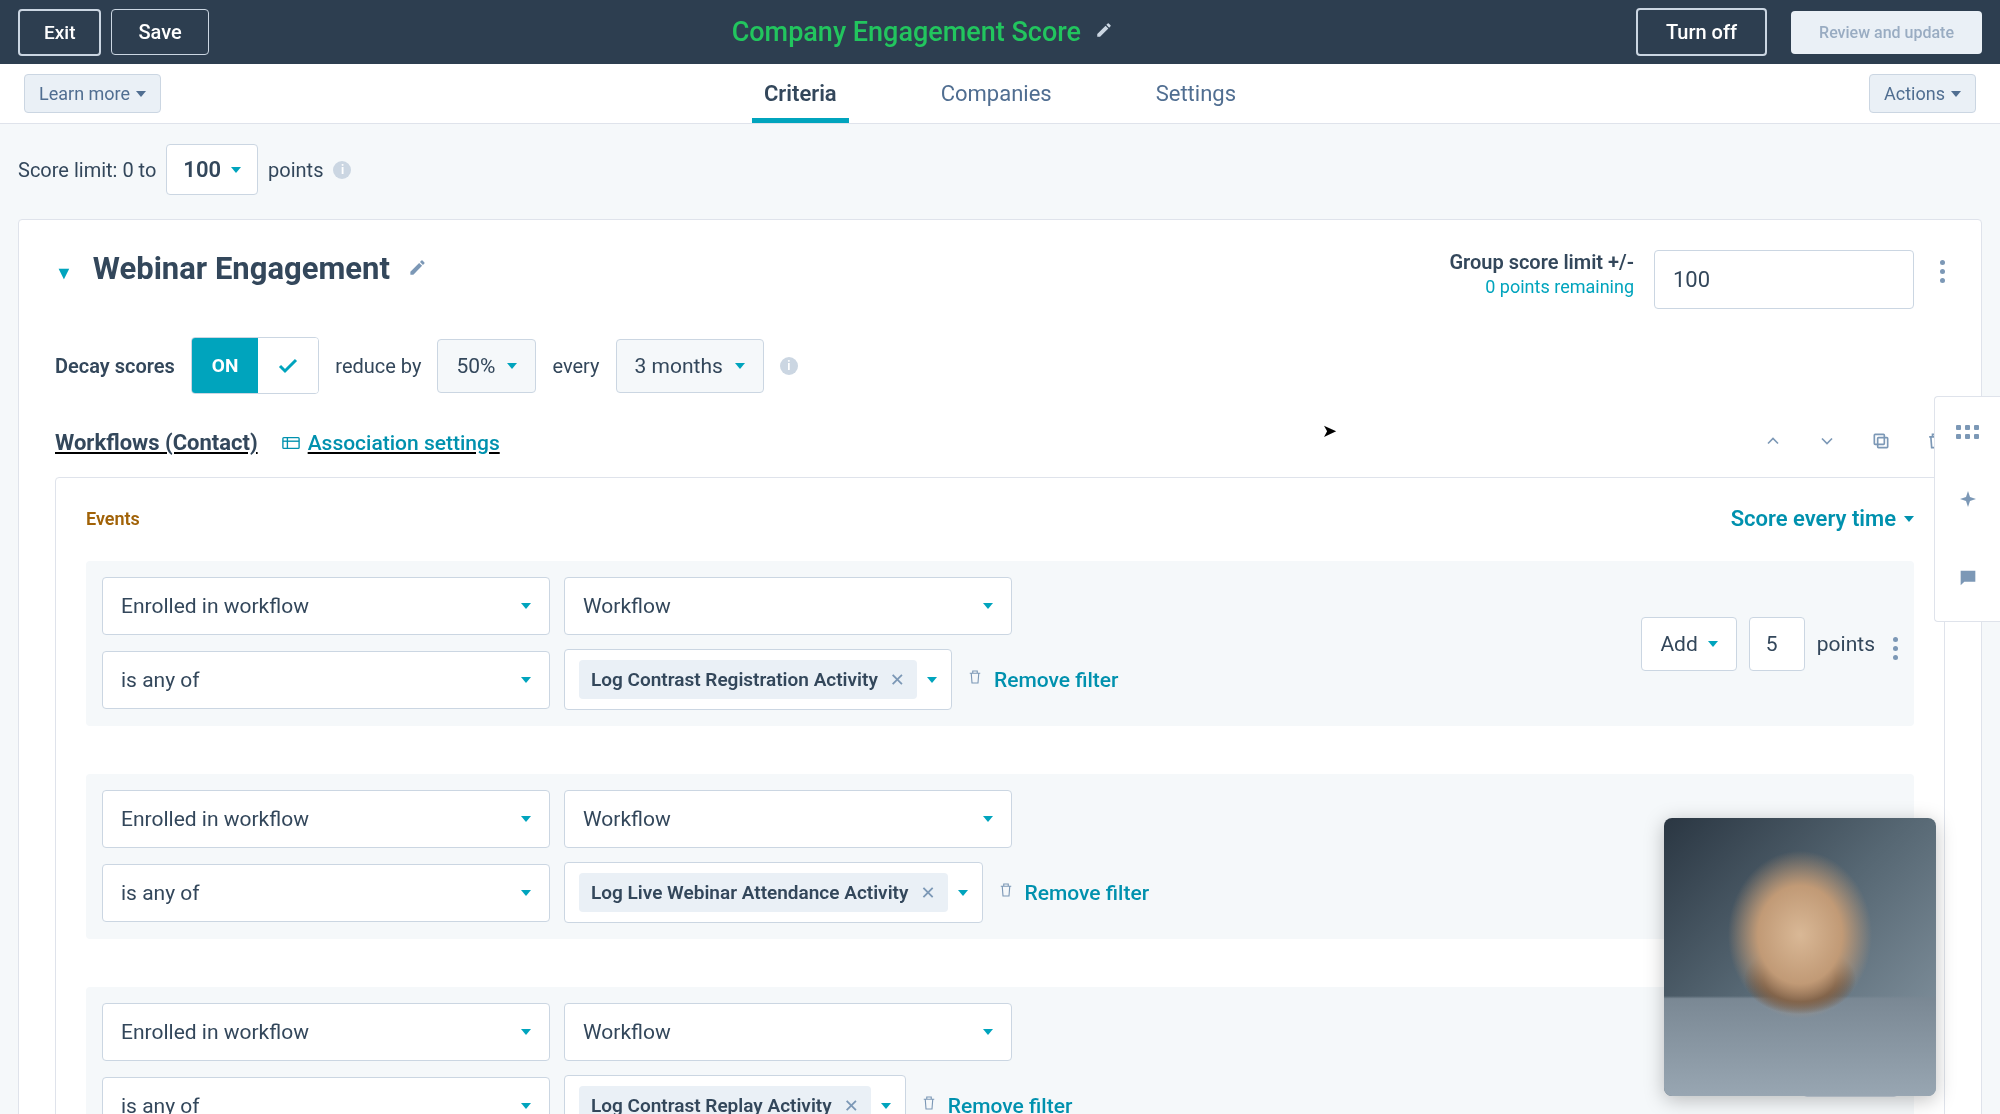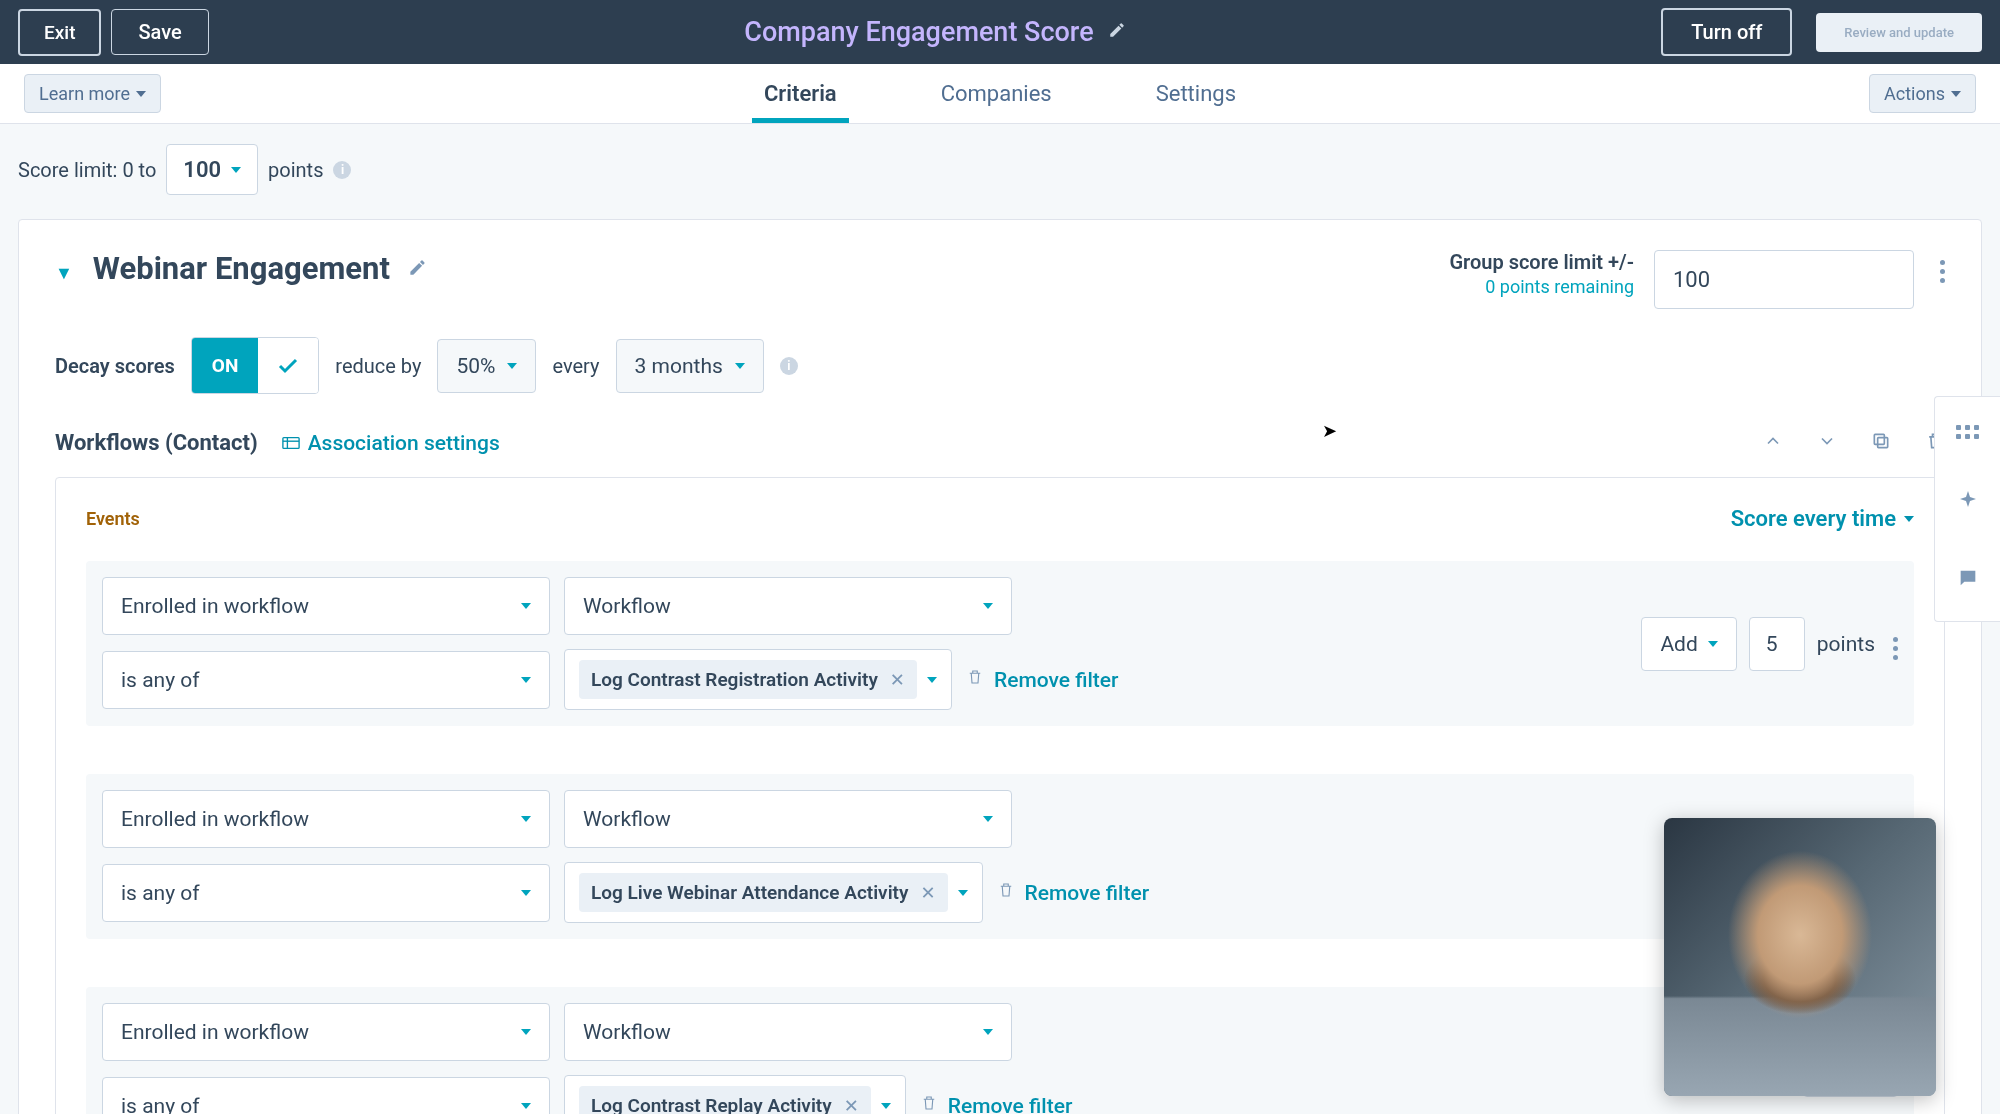--- a/index.html
+++ b/index.html
@@ -2,24 +2,24 @@
 <html><head>
   <meta charset="utf-8">
   <style>
     * { margin: 0; padding: 0; box-sizing: border-box; font-family: -apple-system, BlinkMacSystemFont, "Segoe UI", Roboto, sans-serif; }
     body { background: #f5f8fa; width: 2000px; height: 1114px; overflow: hidden; }
     
     .topbar { background: #2d3e50; height: 64px; display: flex; align-items: center; padding: 0 18px; gap: 10px; }
     .btn-outline { background: transparent; border: 2px solid #cbd6e2; color: #fff; padding: 10px 24px; font-size: 19px; font-weight: 500; border-radius: 4px; cursor: pointer; }
     .btn-outline-light { background: transparent; border: 1.5px solid #cbd6e2; color: #fff; padding: 10px 26px; font-size: 20px; font-weight: 500; border-radius: 4px; cursor: pointer; }
     .title-center { flex: 1; display: flex; justify-content: center; align-items: center; gap: 14px; }
-    .page-title { color: #c4b5fd; font-size: 27px; font-weight: 500; }
+    .page-title { color: #22c55e; font-size: 27px; font-weight: 500; }
     .pencil-icon svg { width: 18px; height: 18px; fill: #cbd6e2; }
     .btn-turnoff { background: transparent; border: 2px solid #cbd6e2; color: #fff; padding: 10px 28px; font-size: 20px; font-weight: 500; border-radius: 4px; cursor: pointer; margin-right: 14px; }
-    .btn-disabled { background: #eaf0f6; border: none; color: #99acc2; padding: 12px 28px; font-size: 13px; font-weight: 500; border-radius: 4px; }
+    .btn-disabled { background: #eaf0f6; border: none; color: #99acc2; padding: 12px 28px; font-size: 16px; font-weight: 500; border-radius: 4px; }
     
     .tabbar { background: #fff; height: 60px; display: flex; align-items: center; padding: 0 24px; border-bottom: 1px solid #dfe3eb; position: relative; }
     .learnmore { border: 1px solid #cbd6e2; background: #eaf0f6; color: #506e91; padding: 8px 14px; font-size: 18px; border-radius: 4px; cursor: pointer; display: flex; align-items: center; gap: 6px; }
     .caret { width: 0; height: 0; border-left: 5px solid transparent; border-right: 5px solid transparent; border-top: 6px solid currentColor; display: inline-block; }
     .tabs { position: absolute; left: 50%; transform: translateX(-50%); display: flex; gap: 104px; height: 100%; align-items: flex-start; }
     .tab { color: #506e91; font-size: 22px; font-weight: 400; cursor: pointer; height: 100%; display: flex; align-items: center; position: relative; }
     .tab.active { font-weight: 600; color: #33475b; }
     .tab.active::after { content: ''; position: absolute; bottom: 0; left: -12px; right: -12px; height: 5px; background: #00a4bd; }
     .actions-btn { margin-left: auto; border: 1px solid #cbd6e2; background: #eaf0f6; color: #506e91; padding: 8px 14px; font-size: 18px; border-radius: 4px; cursor: pointer; display: flex; align-items: center; gap: 6px; }
     
@@ -45,21 +45,21 @@
     .decay-row { display: flex; align-items: center; gap: 16px; margin-bottom: 36px; }
     .decay-label { font-size: 20px; font-weight: 600; color: #33475b; }
     .toggle { display: flex; border: 1px solid #cbd6e2; border-radius: 4px; overflow: hidden; }
     .toggle-on { background: #00a4bd; color: #fff; font-weight: 700; padding: 16px 20px; font-size: 19px; }
     .toggle-check { background: #fff; padding: 14px 18px; display: flex; align-items: center; }
     .toggle-check svg { width: 24px; height: 24px; stroke: #00a4bd; stroke-width: 3; fill: none; }
     .reduce-text { font-size: 20px; color: #33475b; }
     .dd-box { border: 1px solid #cbd6e2; background: #f5f8fa; padding: 14px 18px; font-size: 21px; color: #33475b; border-radius: 4px; display: flex; align-items: center; gap: 12px; cursor: pointer; }
     .dd-box .caret { border-top-color: #00a4bd; }
     
-    .section-head { display: flex; align-items: flex-end; gap: 24px; margin-bottom: 2px; }
+    .section-head { display: flex; align-items: flex-end; gap: 24px; margin-bottom: 2px; text-decoration: underline; }
     .section-title { font-size: 22px; font-weight: 700; color: #33475b; }
     .assoc-link { color: #0091ae; font-size: 21px; font-weight: 500; display: flex; align-items: center; gap: 8px; cursor: pointer; }
     .assoc-icon svg { width: 18px; height: 14px; stroke: #0091ae; stroke-width: 1.5; fill: none; }
     .section-actions { margin-left: auto; display: flex; align-items: center; gap: 34px; color: #7c98b6; }
     .sa-icon { cursor: pointer; }
     .sa-icon svg { width: 20px; height: 20px; }
     
     .events-box { border: 1px solid #dfe3eb; border-radius: 4px; padding: 28px 30px; margin-top: 22px; }
     .events-head { display: flex; align-items: center; margin-bottom: 30px; }
     .events-title { font-size: 18px; font-weight: 600; color: #a16207; }

